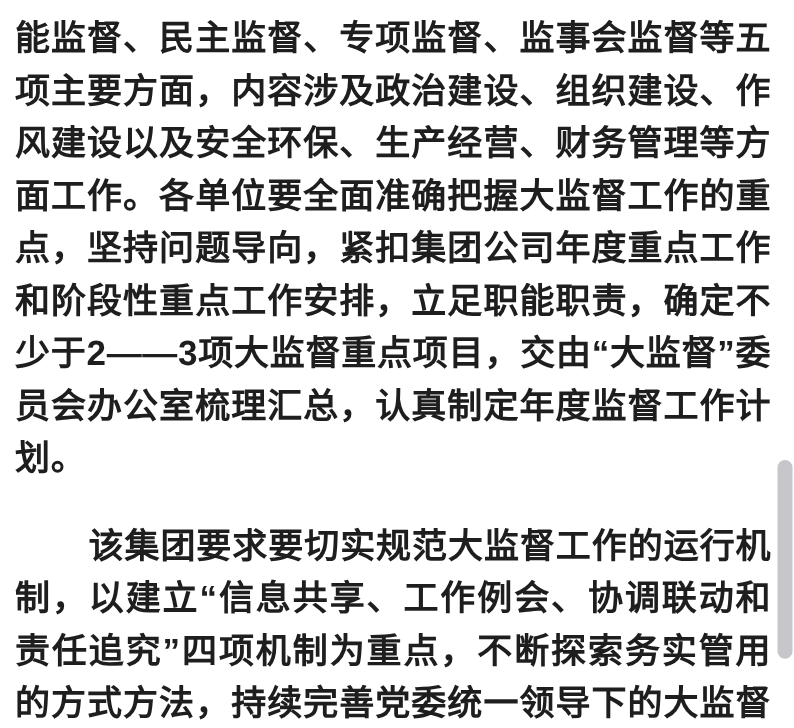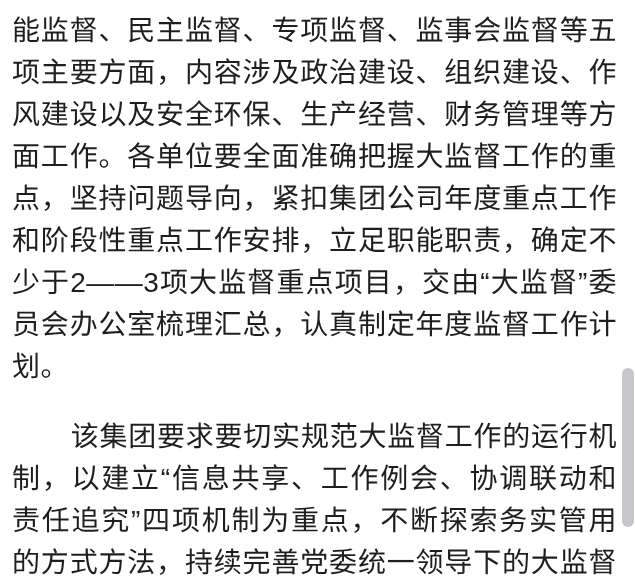--- a/index.html
+++ b/index.html
@@ -17,20 +17,21 @@
     height: 582px;
     padding: 10px 18px 0 12px;
     font-size: 28px;
     line-height: 42px;
     letter-spacing: 0.5px;
     text-align: justify;
     color: #1e1e1e;
   }
   .para {
     margin: 0 0 28px 0;
+    font-weight: bold;
   }
   .para.indent {
     text-indent: 2.1em;
   }
   .scrollbar-track {
     position: absolute;
     top: 0;
     right: 0;
     width: 14px;
     height: 582px;

